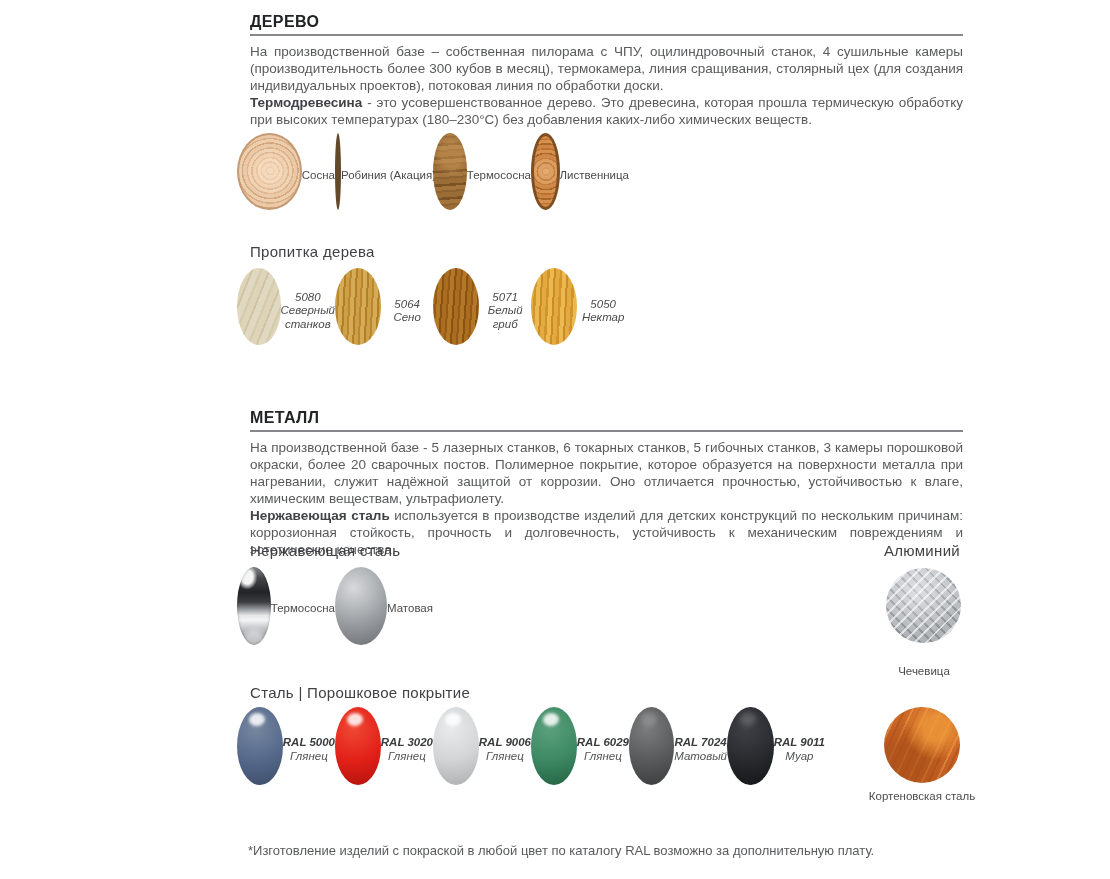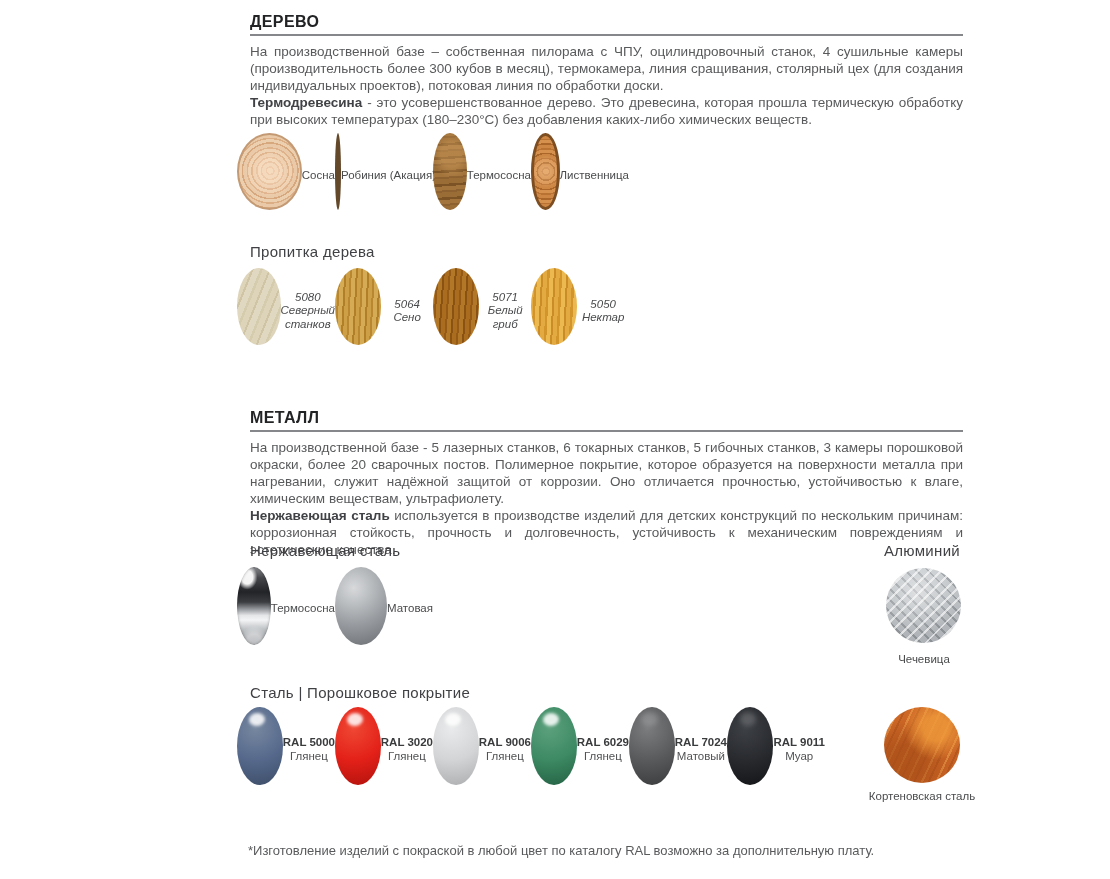--- a/index.html
+++ b/index.html
@@ -188,25 +188,25 @@
   </div>
   <div class="swatch-col">
     <div class="sph sw-matte"></div>
     <div class="sw-label" style="margin-top:6px;">Матовая</div>
   </div>
 </div>
 
 <div class="abs" style="left:886px;top:568px;">
   <div class="sw-lentil"></div>
 </div>
-<div class="abs sw-label" style="left:849px;top:649px;width:150px;margin-top:4px;">Чечевица</div>
+<div class="abs sw-label" style="left:849px;top:649px;width:150px;margin-top:16px;">Чечевица</div>
 
 <div class="abs subhead" style="left:250px;top:684px;">Сталь | Порошковое покрытие</div>
 
-<div class="abs swatch-row" style="left:237px;top:707px;">
+<div class="abs swatch-row" style="left:237px;top:707px;font-style:italic;">
   <div class="swatch-col">
     <div class="sph glossy sw-ral5000"></div>
     <div class="ral-label"><span class="ral-code">RAL 5000</span><br><span class="ral-finish">Глянец</span></div>
   </div>
   <div class="swatch-col">
     <div class="sph glossy sw-ral3020"></div>
     <div class="ral-label"><span class="ral-code">RAL 3020</span><br><span class="ral-finish">Глянец</span></div>
   </div>
   <div class="swatch-col">
     <div class="sph glossy sw-ral9006"></div>

